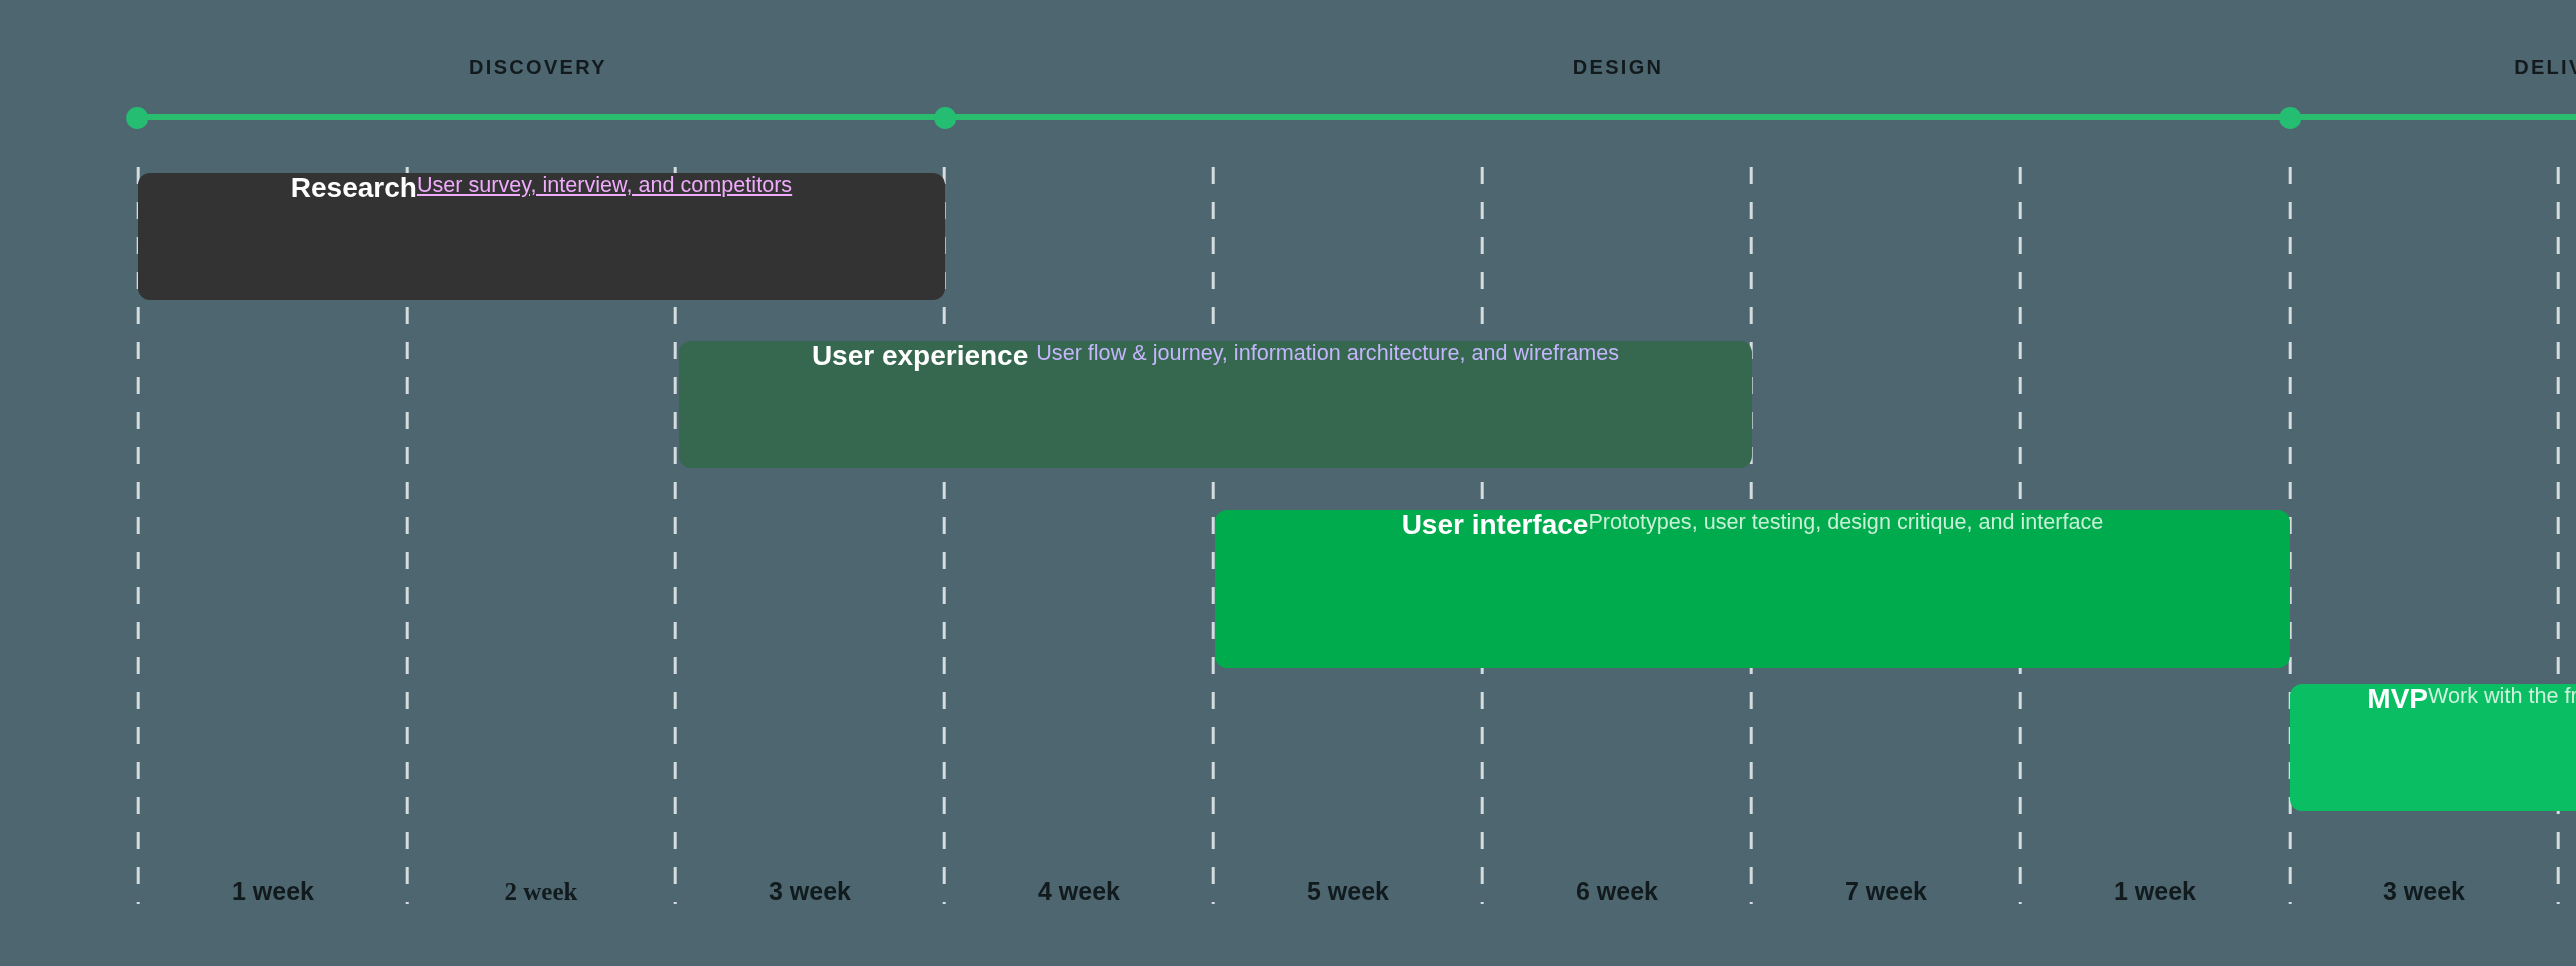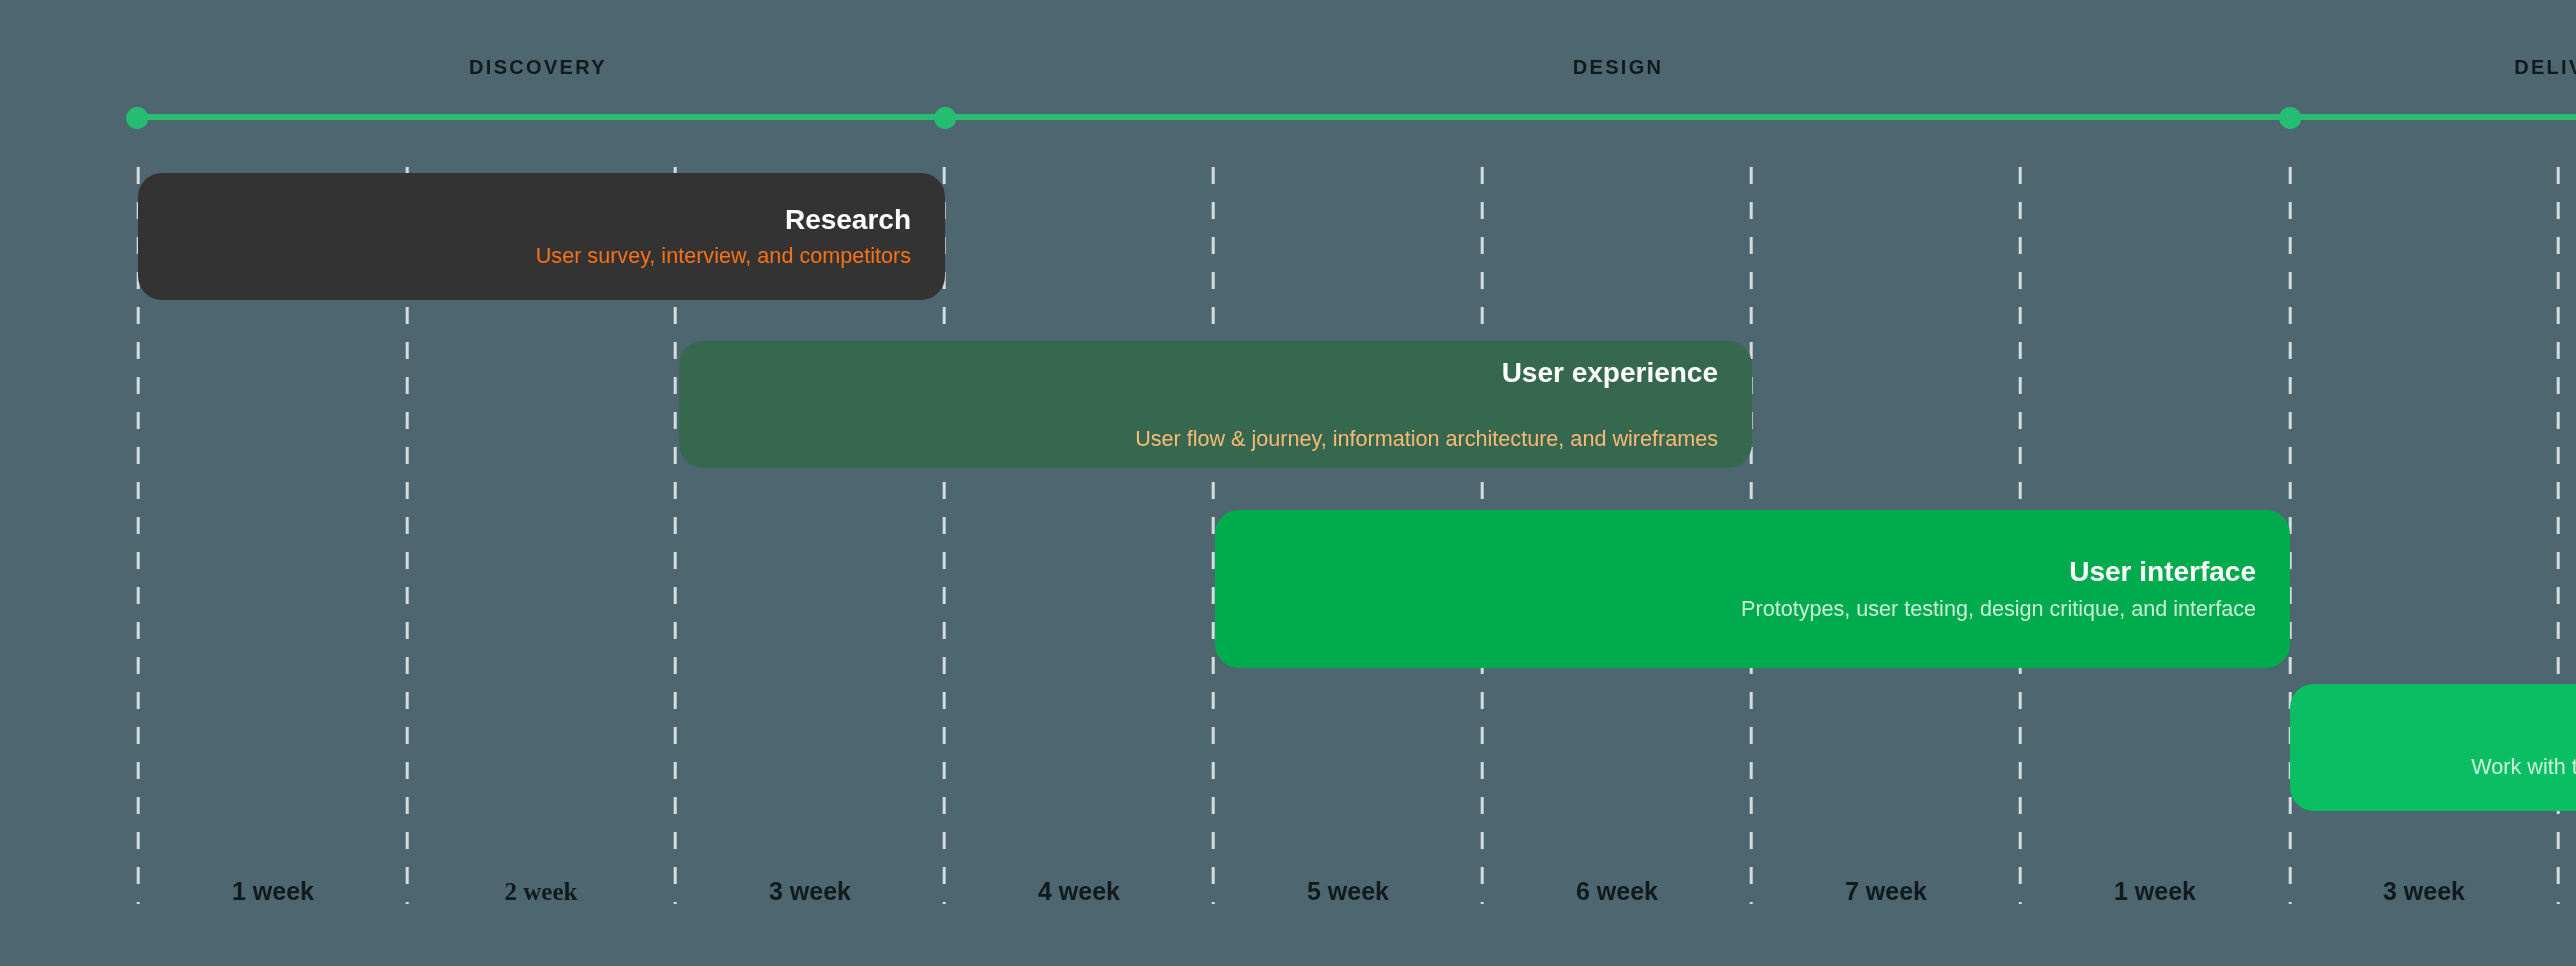--- a/index.html
+++ b/index.html
@@ -59,28 +59,27 @@
     background-image: linear-gradient(to bottom,
         #d4dcde 0px, #d4dcde 17.5px,
         rgba(0,0,0,0) 17.5px, rgba(0,0,0,0) 35px);
     background-size: 2.6px 35px;
     background-repeat: repeat-y;
   }
 
   
   .task-card {
     position: absolute;
-    border-radius: 24px;
+    border-radius: 12px;
     box-sizing: border-box;
     padding: 0 34px;
     display: flex;
-    flex-direction: column;
+    flex-direction: row;
     justify-content: center;
     overflow: hidden;
-    align-items: flex-end;
   }
   .task-title {
     font-size: 28px;
     font-weight: 700;
     color: #ffffff;
     line-height: 1.05;
     white-space: nowrap;
     margin-bottom: 10.3px;
   }
   .task-desc {
@@ -129,25 +128,25 @@
       <div class="gridline" style="left: 1482px;"></div>
       <div class="gridline" style="left: 1751px;"></div>
       <div class="gridline" style="left: 2020px;"></div>
       <div class="gridline" style="left: 2290px;"></div>
       <div class="gridline" style="left: 2558px;"></div>
     </div>
 
   <div id="task-cards">
       <div class="task-card" style="left: 138px; top: 173px; width: 807px; height: 127px; background: rgb(51, 51, 51);">
         <div class="task-title">Research</div>
-        <div class="task-desc" style="color: #f97316;">User survey, interview, and competitors</div>
+        <div class="task-desc" style="color: #f0abfc; text-decoration: underline;">User survey, interview, and competitors</div>
       </div>
       <div class="task-card" style="left: 679px; top: 341px; width: 1073px; height: 127px; background: rgb(54, 104, 79); gap: 8px;">
         <div class="task-title">User experience</div>
-        <div class="task-desc" style="color: #fdba74; margin-top: 22px;">User flow &amp; journey, information architecture, and wireframes</div>
+        <div class="task-desc" style="color: #c4b5fd;">User flow &amp; journey, information architecture, and wireframes</div>
       </div>
       <div class="task-card" style="left: 1215px; top: 510px; width: 1075px; height: 158px; background: rgb(0, 171, 78);">
         <div class="task-title">User interface</div>
         <div class="task-desc" style="color: rgb(199, 240, 215);">Prototypes, user testing, design critique, and interface</div>
       </div>
       <div class="task-card" style="left: 2290px; top: 684px; width: 539px; height: 127px; background: rgb(10, 191, 99);">
         <div class="task-title">MVP</div>
         <div class="task-desc" style="color: rgb(205, 243, 221);">Work with the front-end developer</div>
       </div>
     </div>

